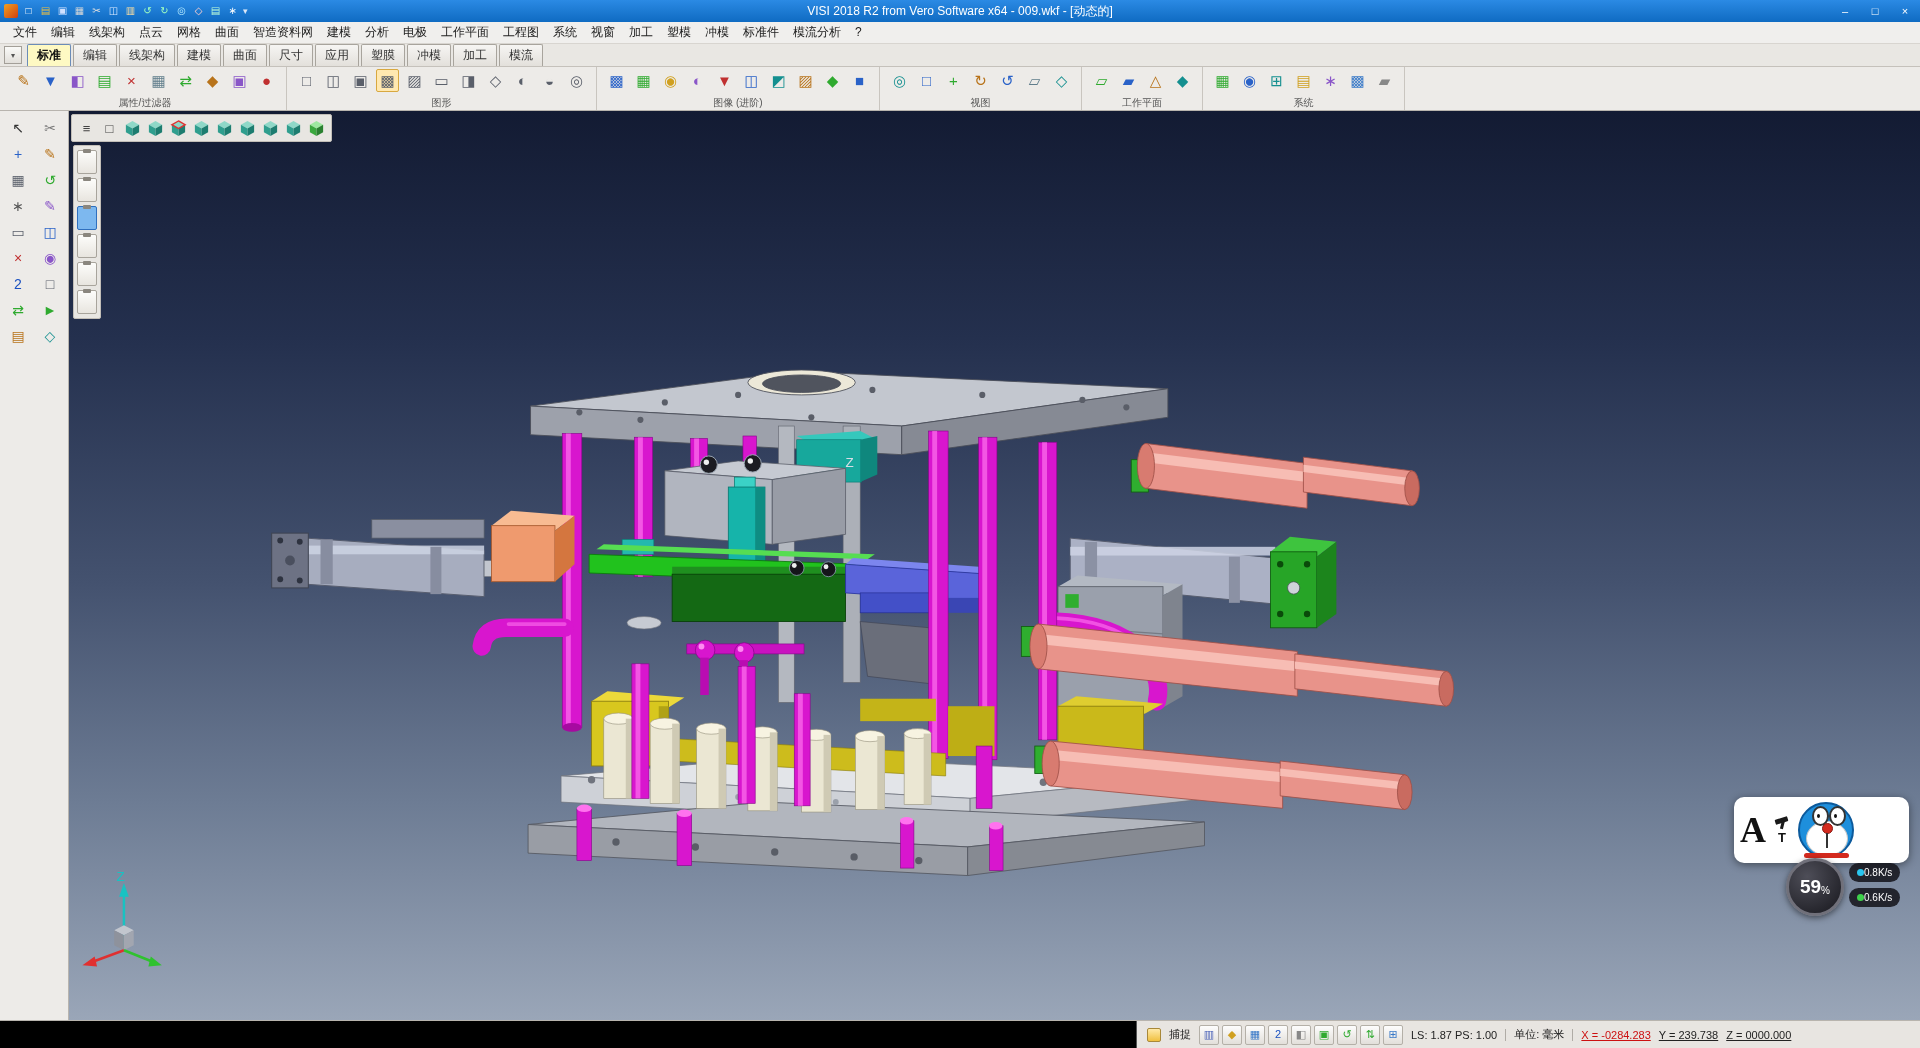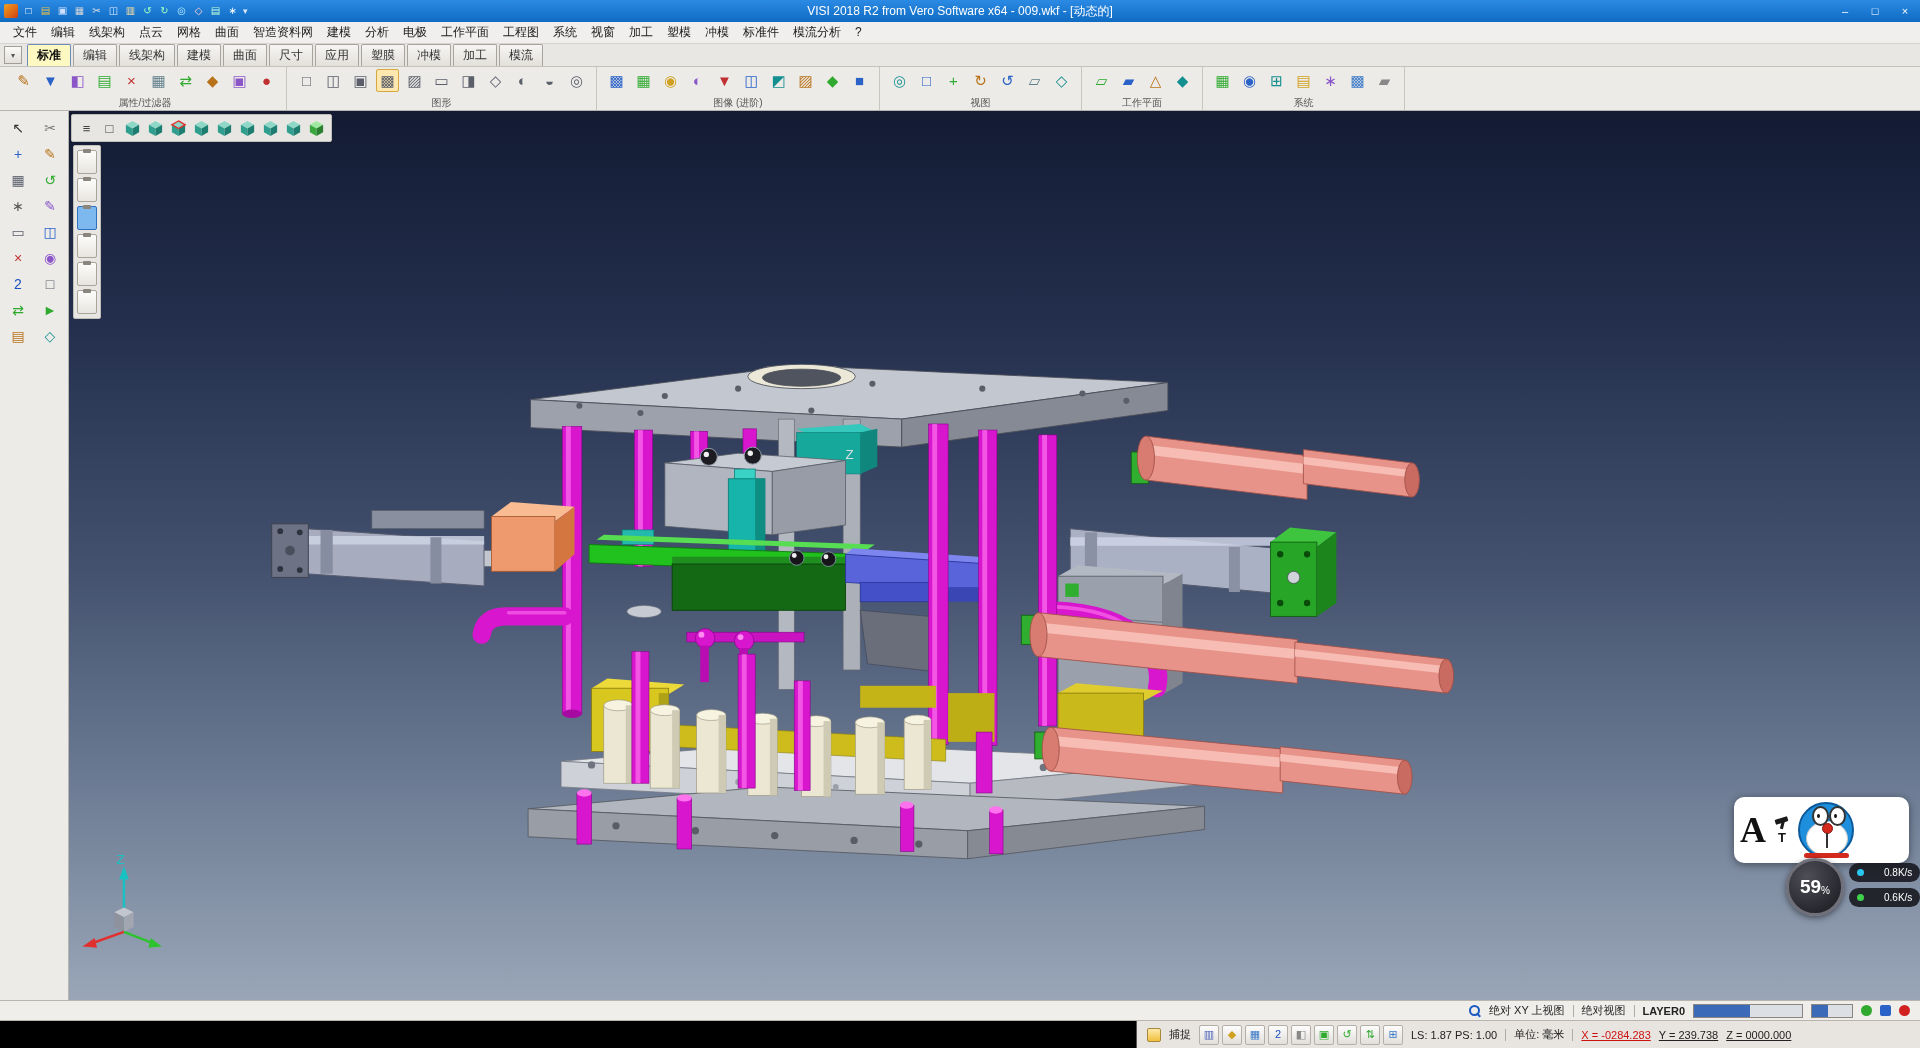--- a/index.html
+++ b/index.html
@@ -67,21 +67,21 @@
   .dora-face{position:absolute;left:8px;top:19px;width:40px;height:33px;background:#fff;border-radius:50%;border:1px solid #c8c8c8;}
   .dora-eyes{position:absolute;left:14px;top:4px;display:flex;}
   .dora-eyes i{width:13px;height:16px;background:#fff;border:2px solid #333;border-radius:50%;display:inline-block;position:relative;}
   .dora-eyes i::after{content:"";position:absolute;left:3px;top:6px;width:3px;height:4px;background:#111;border-radius:50%;}
   .dora-nose{position:absolute;left:24px;top:21px;width:9px;height:9px;background:#d42a1e;border:1px solid #8a1a12;border-radius:50%;}
   .dora-mouth{position:absolute;left:28px;top:31px;width:2px;height:15px;background:#333;}
   .dora-collar{position:absolute;left:6px;bottom:0px;width:45px;height:5px;background:#d42a1e;border-radius:3px;}
   .net-badge{position:absolute;left:1717px;top:747px;width:58px;height:58px;border-radius:50%;background:radial-gradient(circle at 35% 30%,#4e4e58,#17171d);border:3px solid #70707a;color:#fff;display:flex;align-items:center;justify-content:center;font-size:19px;font-weight:bold;box-shadow:0 2px 6px rgba(0,0,0,0.5);box-sizing:border-box;}
   .pct-sym{font-size:10px;margin-top:7px;font-weight:normal;}
   .net-pills{position:absolute;left:1780px;top:752px;display:flex;flex-direction:column;gap:6px;}
-  .pill{height:19px;background:rgba(22,22,28,0.88);border-radius:10px;display:flex;align-items:center;gap:20px;padding:0 8px;color:#fff;font-size:10px;white-space:nowrap;}
+  .pill{height:19px;background:rgba(22,22,28,0.88);border-radius:10px;display:flex;align-items:center;gap:0;padding:0 8px;color:#fff;font-size:10px;white-space:nowrap;}
   .dot{width:7px;height:7px;border-radius:50%;display:inline-block;}
   .dot.up{background:#29c6ef;}
   .dot.down{background:#3ed14b;}
 
   
   .status1{height:19px;flex:0 0 19px;background:#f0eeeb;border-top:1px solid #b8b4ae;display:flex;align-items:center;justify-content:flex-end;font-size:11px;color:#222;gap:8px;padding:0 10px;}
   .vsep{width:1px;height:12px;background:#b0aca6;display:inline-block;}
   .mag{width:12px;height:12px;position:relative;display:inline-block;}
   .mag::before{content:"";position:absolute;width:7px;height:7px;border:2px solid #1a5ac0;border-radius:50%;left:0;top:0;}
   .mag::after{content:"";position:absolute;width:5px;height:2px;background:#1a5ac0;transform:rotate(45deg);left:7px;top:9px;}
@@ -648,37 +648,20 @@
           </span>
         <span class="pill">
             <i class="dot down"></i>
             <span>0.6K/s</span>
           </span>
       </div>
 
     </div>
   </div>
 
-  <div class="status1">
-    <span class="mag"></span>
-    <span>绝对 XY 上视图</span>
-    <span class="vsep"></span>
-    <span>绝对视图</span>
-    <span class="vsep"></span>
-    <span class="layer-label">LAYER0</span>
-    <span class="cbar" style="width:108px;">
-        <span class="cfill" style="width:56px;"></span>
-      </span>
-    <span class="cbar" style="width:40px;">
-        <span class="cfill" style="width:16px;"></span>
-      </span>
-    <span class="mini-ic g"></span>
-    <span class="mini-ic b"></span>
-    <span class="mini-ic r"></span>
-  </div>
 
   <div class="status2">
     <div class="s2-black"></div>
     <div class="s2-right">
       <span class="snapbox"></span>
       <span>捕捉</span>
       <span class="tray" id="trayIcons">
           <span class="ticon" style="color: rgb(74, 98, 184);">▥</span>
           <span class="ticon" style="color: rgb(208, 160, 32);">◆</span>
           <span class="ticon" style="color: rgb(58, 122, 200);">▦</span>

